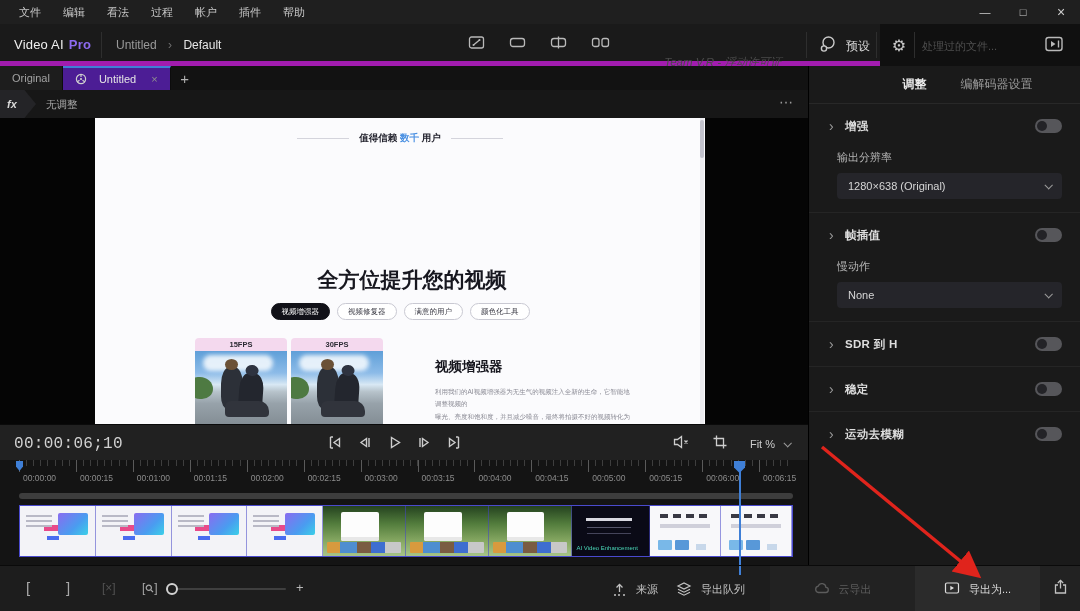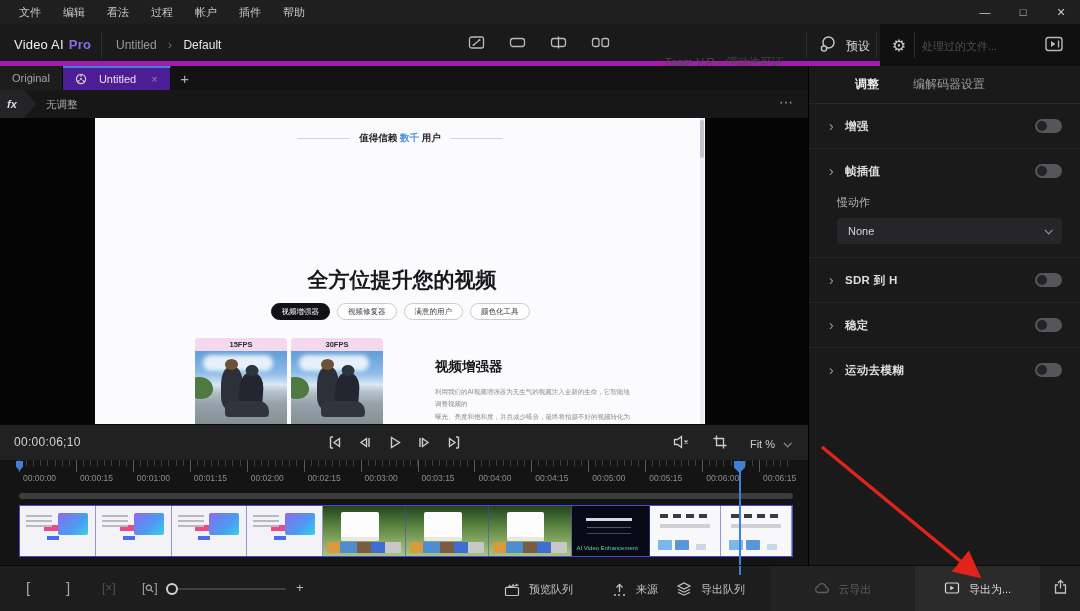--- a/index.html
+++ b/index.html
@@ -53,21 +53,21 @@
 
   
   .pimg { position:absolute; left:95px; top:0; width:610px; height:306px; background:#fbfbfd; overflow:hidden; }
   .trust { position:absolute; left:0; top:14px; width:100%; text-align:center; font-size:9.5px; font-weight:bold; color:#23232e; }
   .trust .hl { color:#4a90e2; }
   .trust::before,.trust::after { content:""; display:inline-block; width:52px; height:1px; background:#d4d4dc; vertical-align:middle; margin:0 10px; }
   .stats-row { position:absolute; left:0; top:37px; width:100%; display:flex; justify-content:center; gap:7px; }
   .stat-card { width:100px; height:47px; background:#fff; border:1px solid #ececf2; border-radius:5px; box-shadow:0 1px 3px rgba(20,20,60,.05); display:flex; flex-direction:column; align-items:center; justify-content:center; }
   .stat-value { font-size:18px; font-weight:bold; color:#15151f; line-height:1.1; }
   .stat-caption { font-size:6px; color:#9a9aa6; margin-top:3px; }
-  .ptitle { position:absolute; left:2px; top:148px; width:100%; text-align:center; font-size:21px; font-weight:bold; color:#17171f; }
+  .ptitle { position:absolute; left:12px; top:148px; width:100%; text-align:center; font-size:21px; font-weight:bold; color:#17171f; }
   .pills-row { position:absolute; left:0; top:185px; width:100%; display:flex; justify-content:center; gap:7px; }
   .pill { height:17px; padding:0 10px; display:flex; align-items:center; font-size:7.5px; color:#3a3a44; background:#fff; border:1px solid #c9c9d2; border-radius:9px; }
   .pill.active { background:#111118; color:#fff; border-color:#111118; }
   .photo { position:absolute; top:220px; width:92px; height:86px; border-radius:4px 4px 0 0; overflow:hidden; }
   .photo .plabel { height:13px; background:#f4d9ee; display:flex; align-items:center; justify-content:center; font-size:7.5px; font-weight:bold; color:#2c2c34;text-align:right; }
   .photo .pbody { position:relative; height:73px;
      background:linear-gradient(180deg,#5f9fd8 0%,#8cbbe8 30%,#d8e8f4 46%,#b6c2ca 56%,#97a2aa 72%,#848e95 100%); }
   .pbody .cloud { position:absolute; left:8px; top:4px; width:70px; height:16px; background:#f2f8fd; border-radius:10px; filter:blur(2px); opacity:.9; }
   .pbody .bush { position:absolute; left:-6px; top:26px; width:24px; height:22px; background:#4e7a42; border-radius:40% 60% 50% 50%; }
   .pbody .rider1 { position:absolute; left:26px; top:16px; width:22px; height:42px; background:#2c3038; border-radius:40% 40% 30% 30%; }
@@ -76,21 +76,21 @@
   .pbody .rider2::before { content:""; position:absolute; left:5px; top:-8px; width:13px; height:11px; background:#2e3340; border-radius:50%; }
   .pbody .bike { position:absolute; left:30px; top:50px; width:44px; height:16px; background:#31343c; border-radius:6px 10px 4px 4px; }
   .feature { position:absolute; left:340px; top:240px; width:200px; }
   .feature h3 { font-size:13.5px; font-weight:bold; color:#17171f; margin-bottom:10px; }
   .feature p { font-size:6.5px; line-height:1.9; color:#8a8a94; }
   .pscroll { position:absolute; right:1px; top:0; width:4px; height:100%; background:#ececf0; }
   .pscroll::before { content:""; position:absolute; left:0; top:2px; width:4px; height:38px; background:#c2c2cc; border-radius:2px; }
 
   
   .transport { position:relative; height:36px; background:#212121; border-top:1px solid #0a0a0a; }
-  .timecode { position:absolute; left:14px; top:10px; font-family:Liberation Sans, sans-serif; font-size:12px; color:#d2d2d2; letter-spacing:.3px; }
+  .timecode { position:absolute; left:14px; top:10px; font-family:Liberation Mono, monospace; font-size:16px; color:#d2d2d2; letter-spacing:.3px; }
   .tcontrols { position:absolute; left:326px; top:9px; display:flex; gap:13px; }
   .tright { position:absolute; right:18px; top:9px; display:flex; align-items:center; gap:22px; }
   .fitsel { display:flex; align-items:center; gap:9px; font-size:11px; color:#cdcdcd; }
   .cdown { width:6px; height:6px; border-right:1.4px solid #9a9a9a; border-bottom:1.4px solid #9a9a9a; transform:rotate(45deg) translateY(-1px); }
 
   
   .timeline { position:relative; height:105px; background:#141414; }
   .ruler { position:absolute; left:0; top:0; width:796px; height:28px; overflow:hidden; }
   .tick-minor { position:absolute; top:0; width:1px; height:6px; background:#3e3e3e; }
   .tick-major { position:absolute; top:0; width:1px; height:12px; background:#5a5a5a; }
@@ -115,21 +115,21 @@
   .th-stats::before { content:""; position:absolute; left:10px; top:8px; width:50px; height:4px;
       background:repeating-linear-gradient(90deg,#3a3a44 0 8px, transparent 8px 13px); box-shadow:0 10px 0 0 #d0d0da; }
   .th-stats::after { content:""; position:absolute; left:8px; bottom:6px; width:14px; height:10px; background:#79b8e8; border-radius:1px;
       box-shadow:17px 0 0 #5898d8, 36px 2px 0 -2px #c8d8ea; }
   .inpoint { position:absolute; left:16px; top:1px; width:7px; height:10px; background:#3f7fd6; clip-path:polygon(0 0,100% 0,100% 55%,50% 100%,0 55%); }
   .playhead-line { position:absolute; left:739px; top:2px; width:2px; height:103px; background:#3f7fd6; }
   .playhead-head { position:absolute; left:734px; top:1px; width:11px; height:12px; background:#3f7fd6; clip-path:polygon(0 0,100% 0,100% 55%,50% 100%,0 55%); }
 
   
   .side-panel { position:absolute; left:808px; top:66px; width:272px; height:499px; background:#1a1a1a; border-left:1px solid #000; }
-  .sp-tabs { height:38px; display:flex; align-items:center; border-bottom:1px solid #282828; padding-left:46px; gap:34px; }
+  .sp-tabs { height:38px; display:flex; align-items:center; border-bottom:1px solid #282828; padding-left:46px; gap:34px;justify-content:center; }
   .sp-tab { font-size:12px; color:#9a9a9a; }
   .sp-tab.active { color:#ececec; font-weight:bold; }
   .sp-section { border-bottom:1px solid #252525; padding:0 18px 0 20px; }
   .sp-section:last-child { border-bottom:none; }
   .sp-head { height:44px; display:flex; align-items:center; }
   .chev { color:#9a9a9a; font-size:14px; width:16px; }
   .sp-title { font-size:11.5px; font-weight:bold; color:#dedede; letter-spacing:.3px; }
   .toggle { margin-left:auto; position:relative; width:27px; height:14px; border-radius:8px; background:#56565a; }
   .toggle::after { content:""; position:absolute; left:2px; top:2px; width:10px; height:10px; border-radius:50%; background:#232327; }
   .sp-field { padding-left:8px; margin-bottom:13px; }
@@ -516,20 +516,27 @@
       <span class="sp-tab active">调整</span>
       <span class="sp-tab">编解码器设置</span>
     </div>
 
     <div class="sp-section">
       <div class="sp-head">
         <span class="chev">›</span>
         <span class="sp-title">增强</span>
         <span class="toggle"></span>
       </div>
+      <div class="sp-field">
+        <div class="sp-label">输出分辨率</div>
+        <div class="sp-select">
+          <span class="val">1280×638 (Original)</span>
+          <span class="cdown"></span>
+        </div>
+      </div>
     </div>
 
     <div class="sp-section">
       <div class="sp-head">
         <span class="chev">›</span>
         <span class="sp-title">帧插值</span>
         <span class="toggle"></span>
       </div>
       <div class="sp-field">
         <div class="sp-label">慢动作</div>
@@ -572,29 +579,20 @@
     <span class="fbracket dim" style="left:102px;font-size:12px;top:15px">[×]</span>
     <span class="fbracket" style="left:142px;font-size:12px;top:15px">[<svg width="9" height="9" viewBox="0 0 9 9" fill="none" stroke="#a8a8a8" stroke-width="1.2" style="vertical-align:-1px">
           <circle cx="3.8" cy="3.8" r="2.6"></circle>
           <path d="M5.8 5.8 L8 8"></path>
         </svg>]</span>
     <div class="zoom-slider">
       <div class="zoom-knob"></div>
     </div>
     <span class="zoom-plus">+</span>
 
-    <div class="fitem" style="left:504px">
-      <span>
-          <svg width="16" height="15" viewBox="0 0 16 15" fill="none" stroke="#c2c2c2" stroke-width="1.2">
-            <rect x="1.5" y="5.5" width="13" height="8" rx="1"></rect>
-            <path d="M1.5 5.5 L14.5 3 M4.5 5 L6 2.8 M8 4.4 L9.5 2.2 M11.5 3.8 L13 1.8"></path>
-          </svg>
-        </span>
-      <span>预览队列</span>
-    </div>
     <div class="fitem" style="left:612px">
       <span>
           <svg width="15" height="15" viewBox="0 0 15 15" fill="none" stroke="#c2c2c2" stroke-width="1.3">
             <path d="M7.5 2.5 V10"></path>
             <path d="M4.5 5.5 L7.5 2.5 L10.5 5.5"></path>
             <path d="M2 13 H4 M6 13 H9 M11 13 H13" stroke-dasharray="2 1.5"></path>
           </svg>
         </span>
       <span>来源</span>
     </div>

